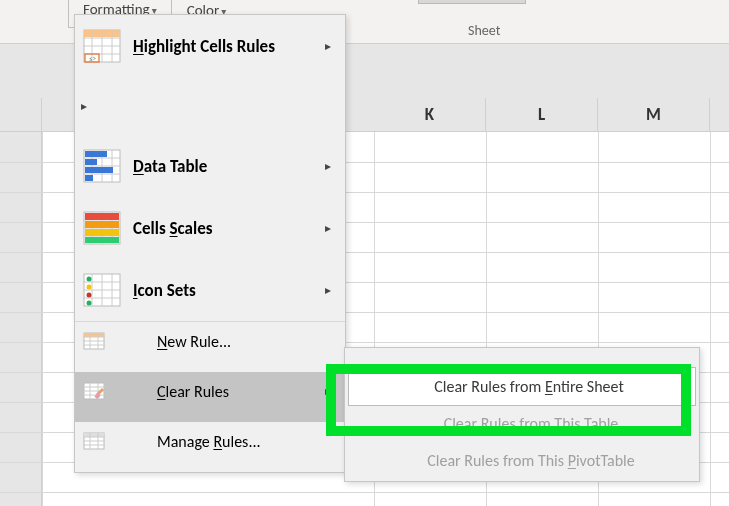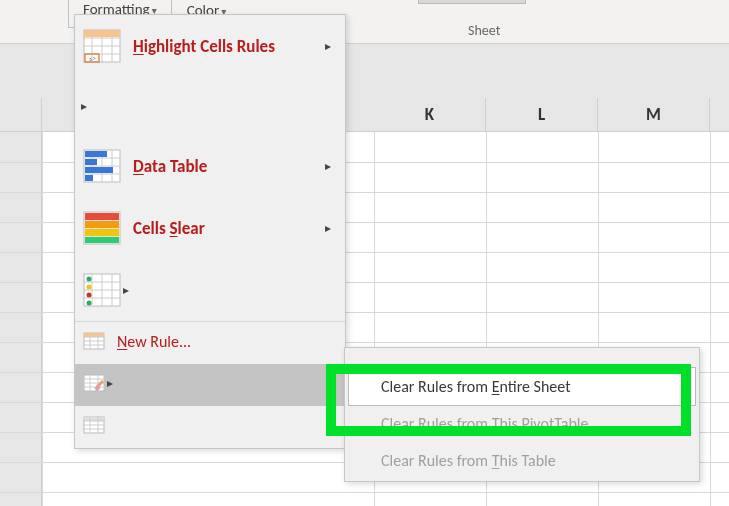--- a/index.html
+++ b/index.html
@@ -106,26 +106,26 @@
     box-shadow: 2px 2px 6px rgba(0,0,0,.15);
   }
   .menu-item {
     display: flex;
     align-items: center;
     padding: 12px 10px 12px 6px;
     min-height: 58px;
     border-bottom: none;
     position: relative;
   }
-  .menu-item.slim { min-height: 36px; padding: 8px 10px 12px 6px; }
+  .menu-item.slim { min-height: 36px; padding: 8px 10px 20px 6px; gap: 40px; }
   .menu-item .txt {
     flex: 1;
     font-size: 17px;
     font-weight: 700;
-    color: #b91c1c;
+    color: #000000;
     padding-left: 10px;
   }
   .menu-item.slim .txt { font-weight: 400; font-size: 16px; }
   .menu-item .arrow {
     font-size: 12px;
     color: #444;
     margin-right: 4px;
   }
   .menu-item.hovered {
     background: #c4c4c4;
@@ -153,20 +153,21 @@
     width: 356px;
     background: #f0f0f0;
     border: 1px solid #c6c6c6;
     box-shadow: 2px 2px 6px rgba(0,0,0,.15);
     padding: 2px 0;
   }
   .submenu .sub-item {
     font-size: 16px;
     color: #3a3a3a;
     padding: 9px 18px 9px 36px;
+    text-align: center;
   }
   .submenu .sub-item.disabled { color: #a0a0a0; }
   .submenu .sub-item.selected {
     background: #fff;
     outline: 1px solid #bbb;
     margin: 0 4px;
     padding-left: 32px;
   }
   
   .highlight {
@@ -261,35 +262,36 @@
     <span class="mi-icon">
       <svg width="38" height="34">
           <rect x="1" y="1" width="36" height="32" fill="#fff" stroke="#bbb"></rect>
           <path d="M0 9h38M0 17h38M0 25h38M9 1v32M19 1v32M29 1v32" stroke="#ccc"></path>
           <rect x="2" y="2" width="34" height="7" fill="#e74c3c"></rect>
           <rect x="2" y="10" width="34" height="7" fill="#f39c12"></rect>
           <rect x="2" y="18" width="34" height="7" fill="#f1c40f"></rect>
           <rect x="2" y="26" width="34" height="6" fill="#2ecc71"></rect>
         </svg>
     </span>
-    <span class="txt"><span>Cells </span><span class="u">S</span><span>lear</span></span>
+    <span class="txt"><span>Cells </span><span class="u">S</span><span>cales</span></span>
     <span class="arrow">▸</span>
   </div>
 
   <div class="menu-item">
     <span class="mi-icon">
       <svg width="38" height="34">
           <rect x="1" y="1" width="36" height="32" fill="#fff" stroke="#bbb"></rect>
           <path d="M0 9h38M0 17h38M0 25h38M9 1v32M19 1v32M29 1v32" stroke="#ccc"></path>
           <circle cx="6" cy="6" r="2.5" fill="#27ae60"></circle>
           <circle cx="6" cy="14" r="2.5" fill="#f1c40f"></circle>
           <circle cx="6" cy="22" r="2.5" fill="#c0392b"></circle>
           <circle cx="6" cy="30" r="2.5" fill="#27ae60"></circle>
         </svg>
     </span>
+    <span class="txt"><span></span><span class="u">I</span><span>con Sets</span></span>
     <span class="arrow">▸</span>
   </div>
 
   <div class="menu-sep"></div>
 
   <div class="menu-item slim">
     <span class="mi-icon small">
       <svg width="22" height="18">
           <rect x="1" y="1" width="20" height="16" fill="#fff" stroke="#bbb"></rect>
           <rect x="1" y="1" width="20" height="4" fill="#f9c38a"></rect>
@@ -301,34 +303,36 @@
 
   <div class="menu-item slim hovered">
     <span class="mi-icon small">
       <svg width="22" height="18">
           <rect x="1" y="1" width="20" height="16" fill="#fff" stroke="#bbb"></rect>
           <path d="M0 5h22M0 9h22M0 13h22M7 1v16M15 1v16" stroke="#ccc"></path>
           <path d="M14 13l6-6" stroke="#e5a36e" stroke-width="3"></path>
           <rect x="12" y="12" width="5" height="4" fill="#e89ab1" transform="rotate(-45 14.5 14)"></rect>
         </svg>
     </span>
+    <span class="txt"><span></span><span class="u">C</span><span>lear Rules</span></span>
     <span class="arrow">▸</span>
   </div>
 
   <div class="menu-item slim">
     <span class="mi-icon small">
       <svg width="22" height="18">
           <rect x="1" y="1" width="20" height="16" fill="#fff" stroke="#bbb"></rect>
           <rect x="1" y="1" width="20" height="4" fill="#dedede"></rect>
           <path d="M0 5h22M0 9h22M0 13h22M7 1v16M15 1v16" stroke="#ccc"></path>
         </svg>
     </span>
+    <span class="txt"><span>Manage </span><span class="u">R</span><span>ules...</span></span>
   </div>
 </div>
 
 <div class="submenu">
   <div class="sub-item" style="visibility:hidden;height:18px;padding-top:4px;padding-bottom:4px"><span>Clear Rules from </span><span class="u">S</span><span>elected Cells</span></div>
   <div class="sub-item selected"><span>Clear Rules from </span><span class="u">E</span><span>ntire Sheet</span></div>
+  <div class="sub-item disabled"><span>Clear Rules from </span><span class="u">T</span><span>his Table</span></div>
   <div class="sub-item disabled"><span>Clear Rules from This </span><span class="u">P</span><span>ivotTable</span></div>
-  <div class="sub-item disabled"><span>Clear Rules from </span><span class="u">T</span><span>his Table</span></div>
 </div>
 
 <div class="highlight" style="left:326px; top:364px; width:365px; height:72px;"></div>
 
 </body></html>

